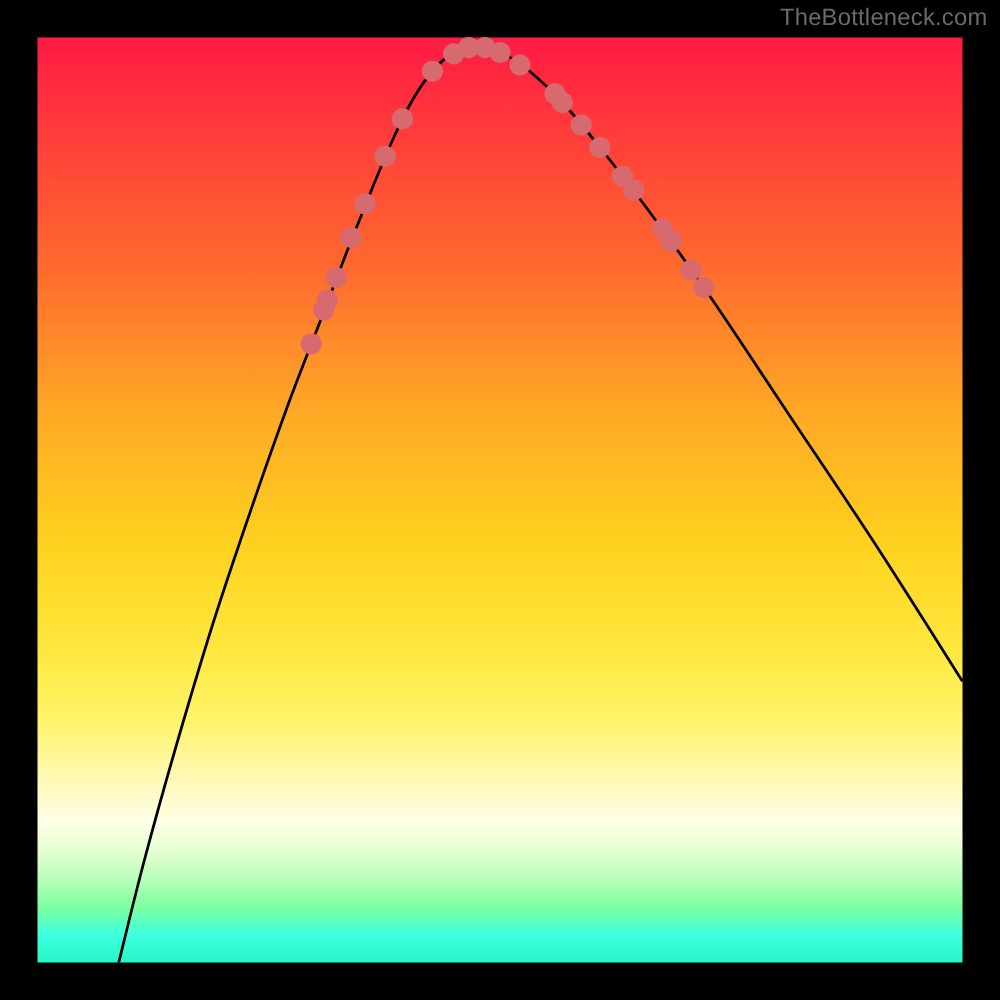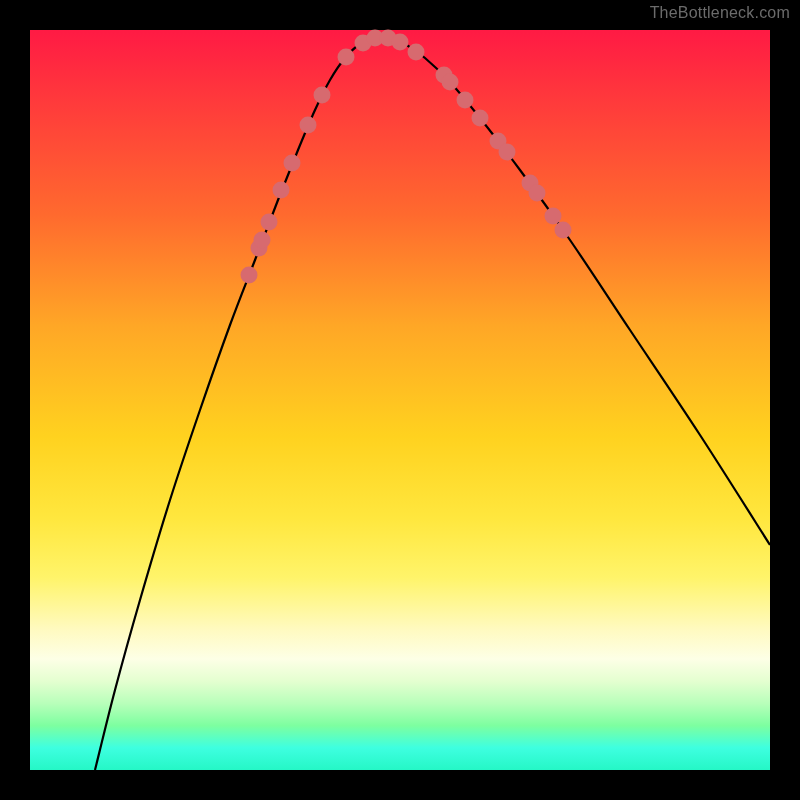--- a/index.html
+++ b/index.html
@@ -40,21 +40,21 @@
       #7dffa0 94%,
       #3effe0 97%,
       #25f7c6 100%
     );
   }
   .watermark {
     position: absolute;
     top: 4px;
     right: 10px;
     color: #6b6b6b;
-    font-size: 16px;
+    font-size: 19px;
     font-weight: 400;
     letter-spacing: 0.2px;
     user-select: none;
   }
   svg.curve {
     position: absolute;
     left: 0;
     top: 0;
     width: 740px;
     height: 740px;

